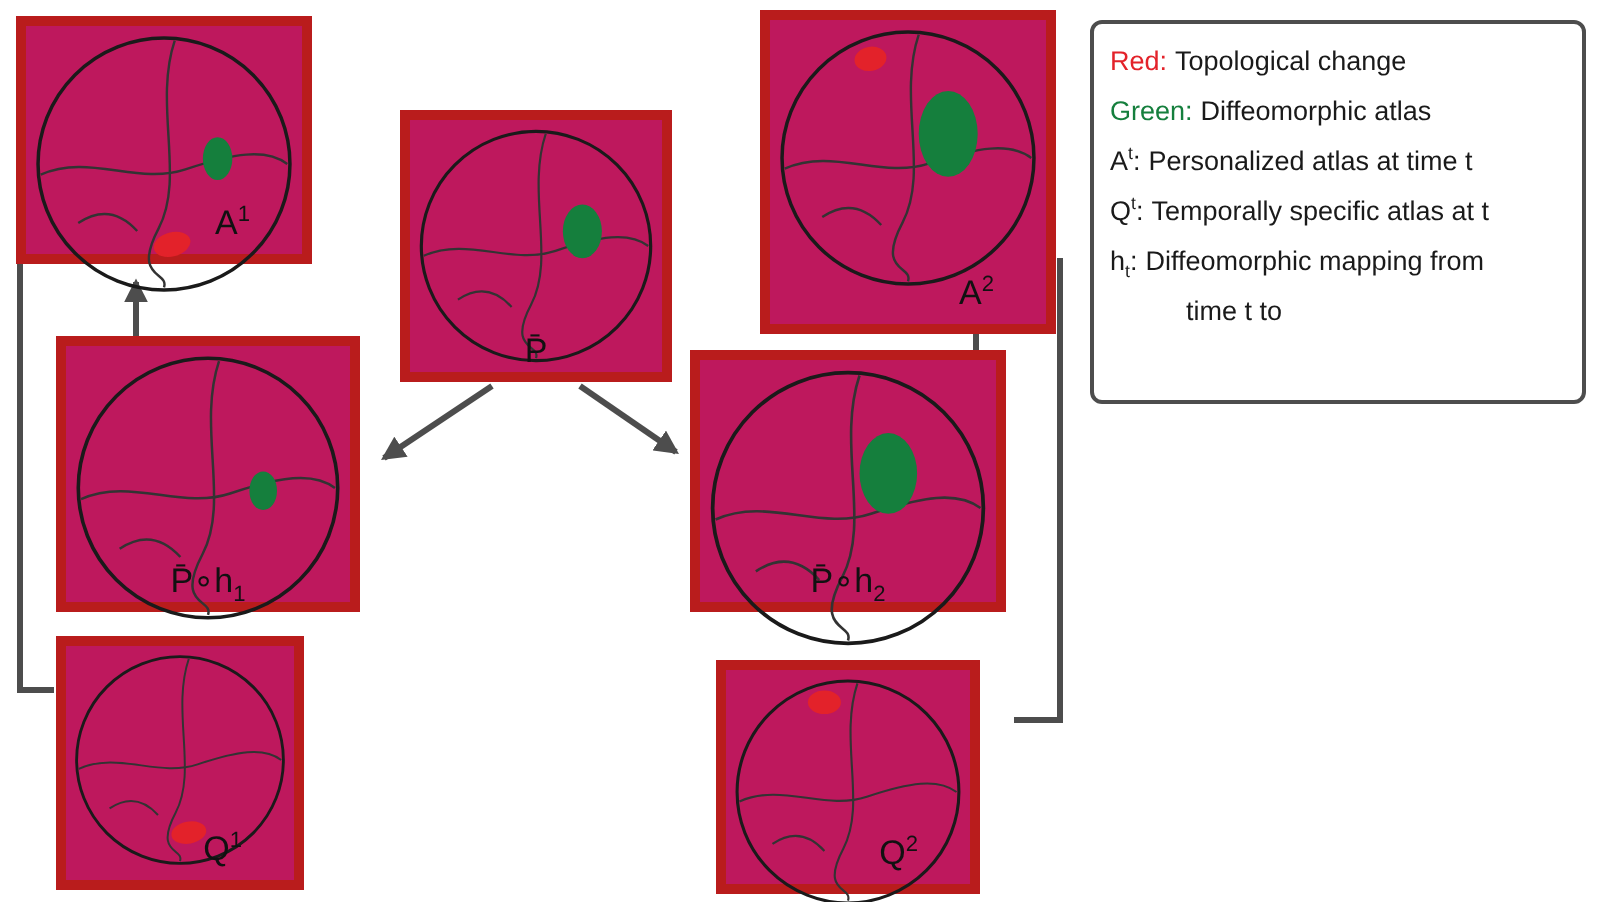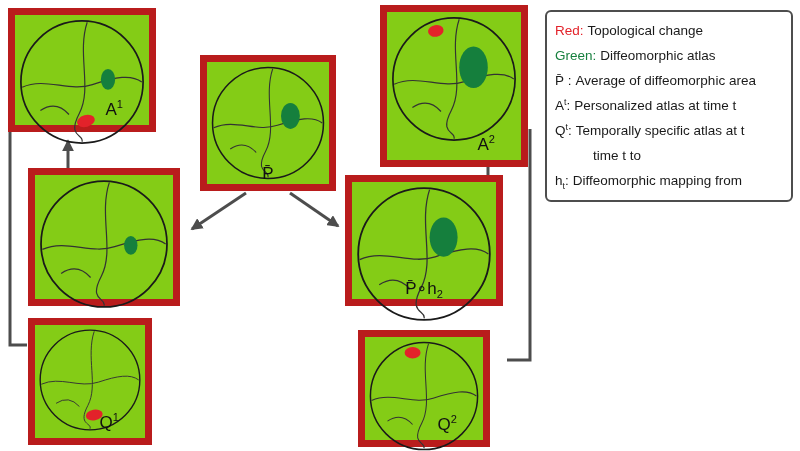--- a/index.html
+++ b/index.html
@@ -2,22 +2,22 @@
 <html><head>
 <meta charset="utf-8">
 <style>
   html,body{margin:0;padding:0;background:#fff;}
   #canvas{
     position:relative;width:800px;height:451px;background:#fff;overflow:hidden;
     font-family:"Liberation Sans",sans-serif;color:#1a1a1a;
   }
   #connector-layer{position:absolute;left:0;top:0;z-index:0;}
   .atlas-box{
-    position:absolute;box-sizing:border-box;background:#84cc16;
-    border:7px solid #b91c1c;z-index:1;
+    position:absolute;box-sizing:border-box;background:#be185d;
+    border:5px solid #b91c1c;z-index:1;
   }
   .atlas-box .fig{position:absolute;left:2px;top:2px;right:2px;bottom:2px;}
   .atlas-box.label-center .fig{bottom:18px;}
   .box-label{
     position:absolute;font-size:17px;color:#111;line-height:1;z-index:2;
     white-space:nowrap;
   }
   .label-right .box-label{right:26px;bottom:7px;}
   .label-center .box-label{left:0;right:0;bottom:2px;text-align:center;}
   sup{font-size:65%;line-height:0;}
@@ -96,20 +96,21 @@
   </div>
 
   <div id="box-ph1" class="atlas-box label-center">
     <svg class="fig" viewBox="0 0 100 100" preserveAspectRatio="xMidYMid meet">
         <circle cx="50" cy="50" r="47" fill="none" stroke="#1a1a1a" stroke-width="1.3"></circle>
         <path d="M 4 54 C 22 46 40 58 58 52 S 88 44 96 50" fill="none" stroke="#333" stroke-width="0.9"></path>
         <path d="M 54 4 C 46 28 58 55 48 74 S 52 90 50 96" fill="none" stroke="#333" stroke-width="0.9"></path>
         <path d="M 18 72 Q 30 64 40 75" fill="none" stroke="#333" stroke-width="0.9"></path>
         <ellipse cx="70" cy="51" rx="5" ry="7" fill="#157f3d"></ellipse>
       </svg>
+    <div class="box-label"><span>P̄∘h</span><sub>1</sub></div>
   </div>
 
   <div id="box-ph2" class="atlas-box label-center">
     <svg class="fig" viewBox="0 0 100 100" preserveAspectRatio="xMidYMid meet">
         <circle cx="50" cy="50" r="47" fill="none" stroke="#1a1a1a" stroke-width="1.3"></circle>
         <path d="M 4 54 C 22 46 40 58 58 52 S 88 44 96 50" fill="none" stroke="#333" stroke-width="0.9"></path>
         <path d="M 54 4 C 46 28 58 55 48 74 S 52 90 50 96" fill="none" stroke="#333" stroke-width="0.9"></path>
         <path d="M 18 72 Q 30 64 40 75" fill="none" stroke="#333" stroke-width="0.9"></path>
         <ellipse cx="64" cy="38" rx="10" ry="14" fill="#157f3d"></ellipse>
       </svg>
@@ -139,29 +140,26 @@
   </div>
 
   <div id="legend">
     <div class="legend-row">
       <span class="term" style="color: rgb(227, 34, 42);">Red:</span><span class="desc">Topological change</span>
     </div>
     <div class="legend-row">
       <span class="term" style="color: rgb(21, 127, 61);">Green:</span><span class="desc">Diffeomorphic atlas</span>
     </div>
     <div class="legend-row">
-      <span class="term"><span>P̄</span><span> :</span></span><span class="desc">Average of diffeomorphic area</span>
-    </div>
-    <div class="legend-row">
       <span class="term"><span>A</span><sup>t</sup><span>:</span></span><span class="desc">Personalized atlas at time t</span>
     </div>
     <div class="legend-row">
       <span class="term"><span>Q</span><sup>t</sup><span>:</span></span><span class="desc">Temporally specific atlas at t</span>
     </div>
+    <div class="legend-row">
+      <span class="term"><span>h</span><sub>t</sub><span>:</span></span><span class="desc">Diffeomorphic mapping from</span>
+    </div>
     <div class="legend-row cont">
       <span class="desc">time t to</span>
-    </div>
-    <div class="legend-row">
-      <span class="term"><span>h</span><sub>t</sub><span>:</span></span><span class="desc">Diffeomorphic mapping from</span>
     </div>
   </div>
 
 </div>
 
 </body></html>

